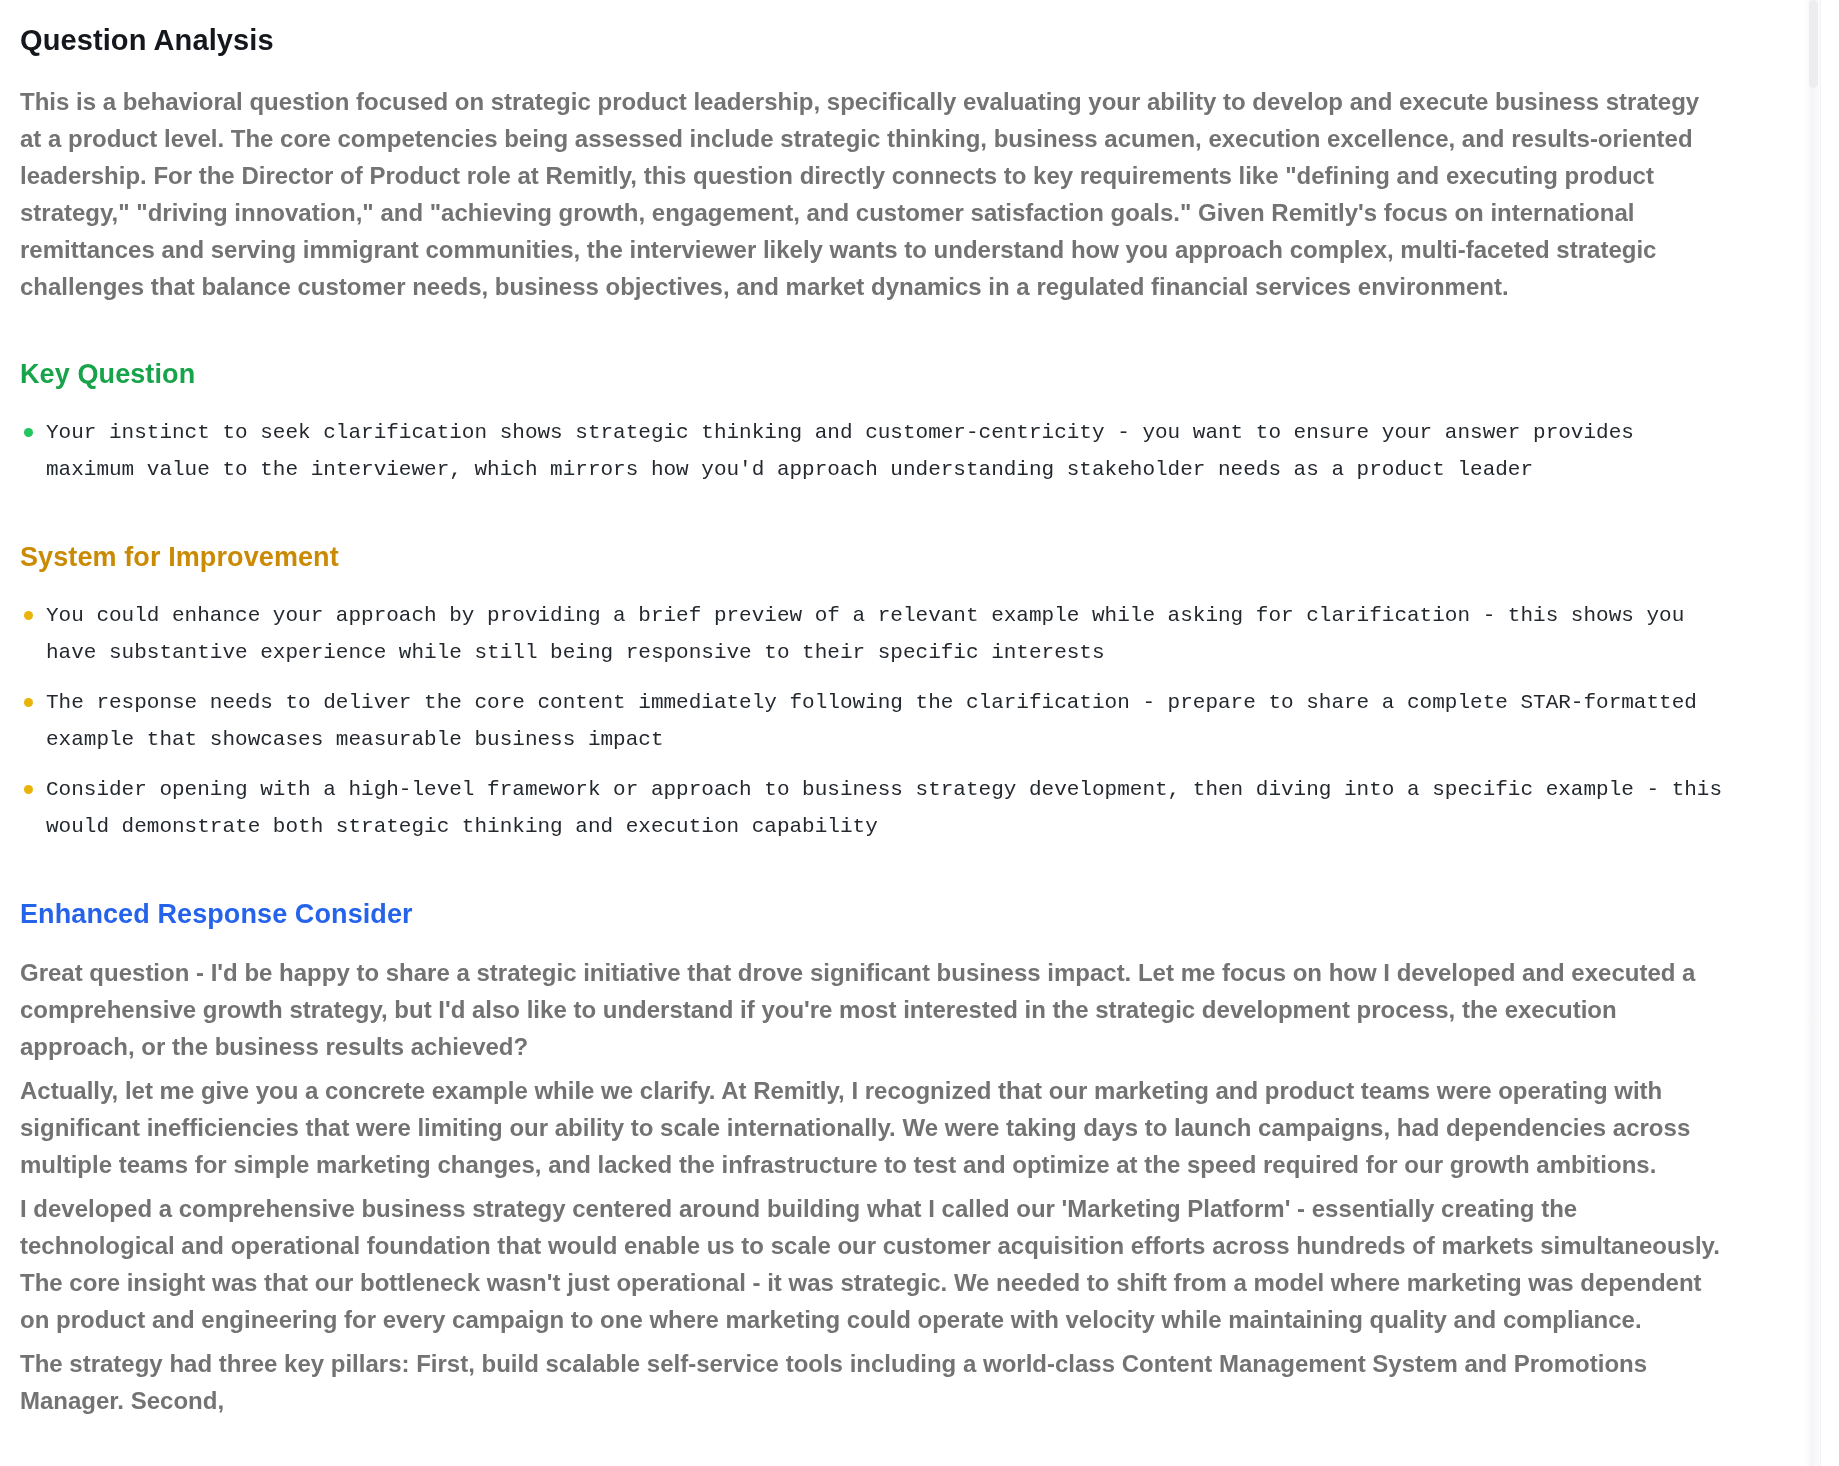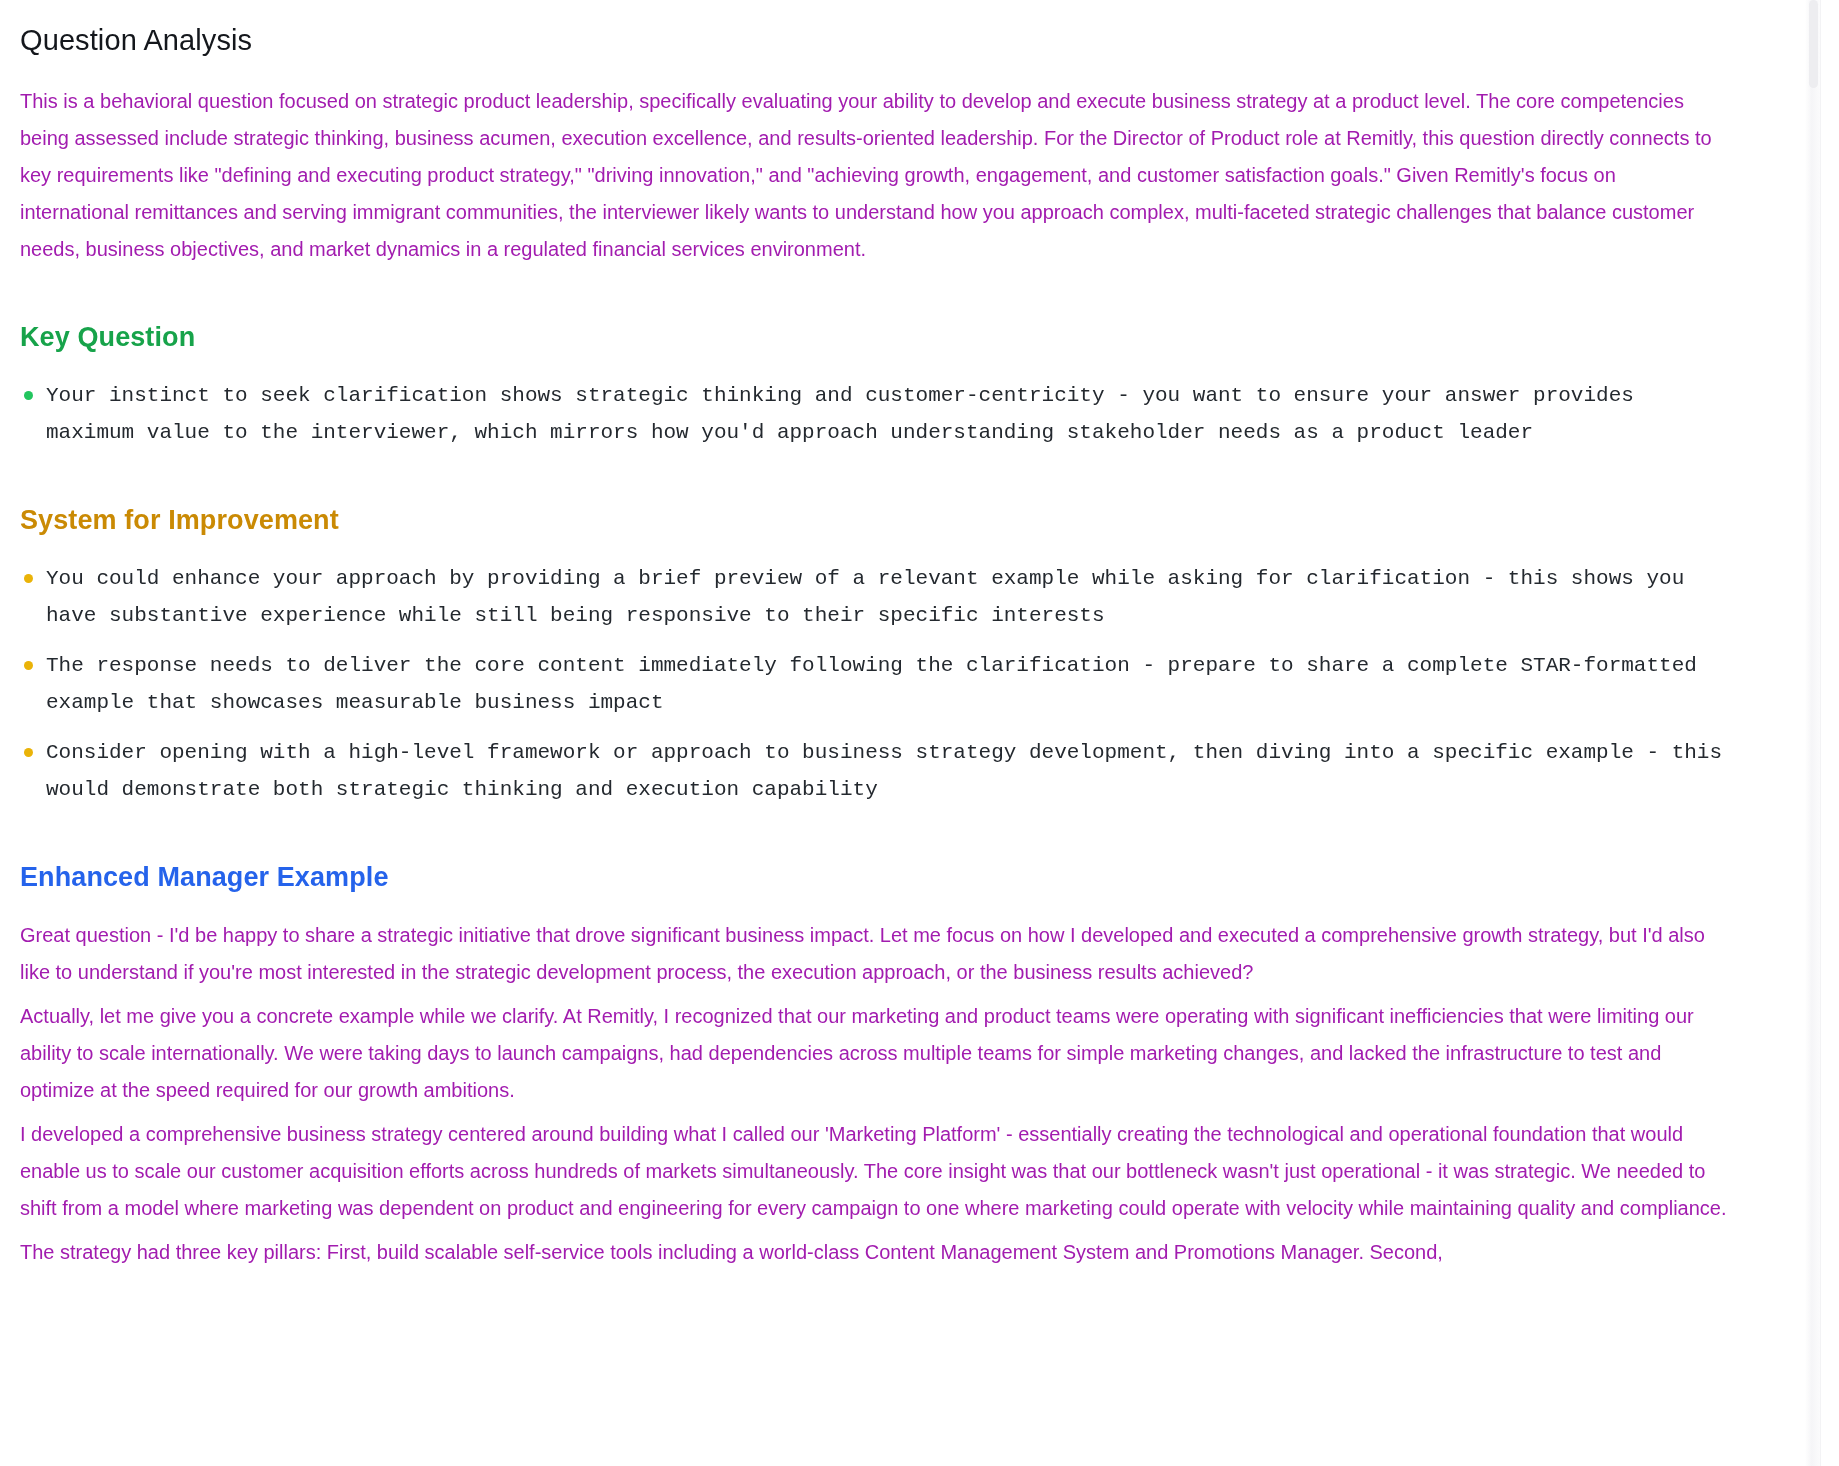--- a/index.html
+++ b/index.html
@@ -15,29 +15,30 @@
     width: 1839px;
     height: 1466px;
     overflow: hidden;
   }
   .content {
     padding: 24px 112px 0 20px;
     color: #212529;
   }
   h1.doc-title {
     font-size: 29px;
-    font-weight: 400;
+    font-weight: 700;
     color: #14171c;
     letter-spacing: 0.1px;
     margin: 0 0 26px 0;
   }
   .body-text, .para {
-    font-size: 20px;
+    font-size: 24px;
     line-height: 37px;
-    color: #a21caf;
+    color: #737373;
+    font-weight: bold;
   }
   h2.section-heading {
     font-size: 27px;
     font-weight: 700;
     margin: 54px 0 24px 0;
     letter-spacing: 0.1px;
   }
   h2.green  { color: #17a34a; }
   h2.amber  { color: #ca8a04; }
   h2.blue   { color: #2563eb; }
@@ -116,21 +117,21 @@
       <li>
         <span class="dot amber"></span>
         <span>The response needs to deliver the core content immediately following the clarification - prepare to share a complete STAR-formatted example that showcases measurable business impact</span>
       </li>
       <li>
         <span class="dot amber"></span>
         <span>Consider opening with a high-level framework or approach to business strategy development, then diving into a specific example - this would demonstrate both strategic thinking and execution capability</span>
       </li>
     </ul>
 
-    <h2 class="section-heading blue">Enhanced Manager Example</h2>
+    <h2 class="section-heading blue">Enhanced Response Consider</h2>
 
     <div class="response-block">
       <p class="para">Great question - I'd be happy to share a strategic initiative that drove significant business impact. Let me focus on how I developed and executed a comprehensive growth strategy, but I'd also like to understand if you're most interested in the strategic development process, the execution approach, or the business results achieved?</p>
       <p class="para">Actually, let me give you a concrete example while we clarify. At Remitly, I recognized that our marketing and product teams were operating with significant inefficiencies that were limiting our ability to scale internationally. We were taking days to launch campaigns, had dependencies across multiple teams for simple marketing changes, and lacked the infrastructure to test and optimize at the speed required for our growth ambitions.</p>
       <p class="para">I developed a comprehensive business strategy centered around building what I called our 'Marketing Platform' - essentially creating the technological and operational foundation that would enable us to scale our customer acquisition efforts across hundreds of markets simultaneously. The core insight was that our bottleneck wasn't just operational - it was strategic. We needed to shift from a model where marketing was dependent on product and engineering for every campaign to one where marketing could operate with velocity while maintaining quality and compliance.</p>
       <p class="para">The strategy had three key pillars: First, build scalable self-service tools including a world-class Content Management System and Promotions Manager. Second,</p>
     </div>
 
   </div>
 

